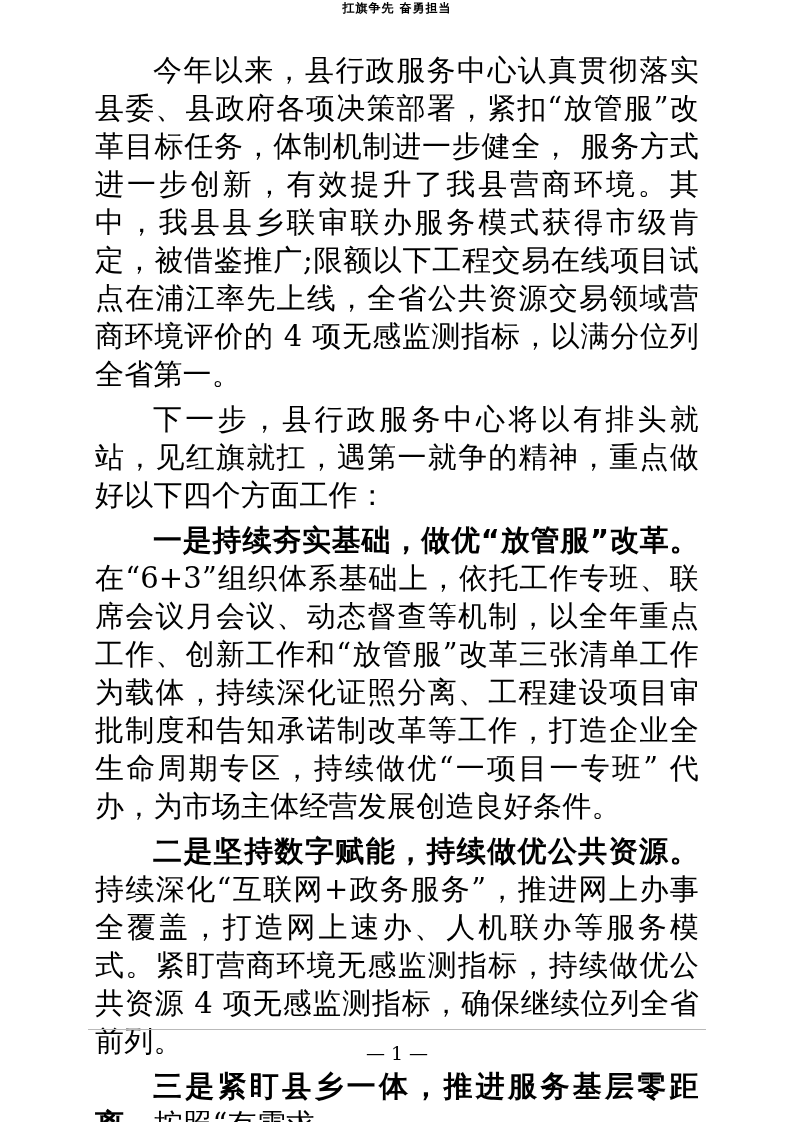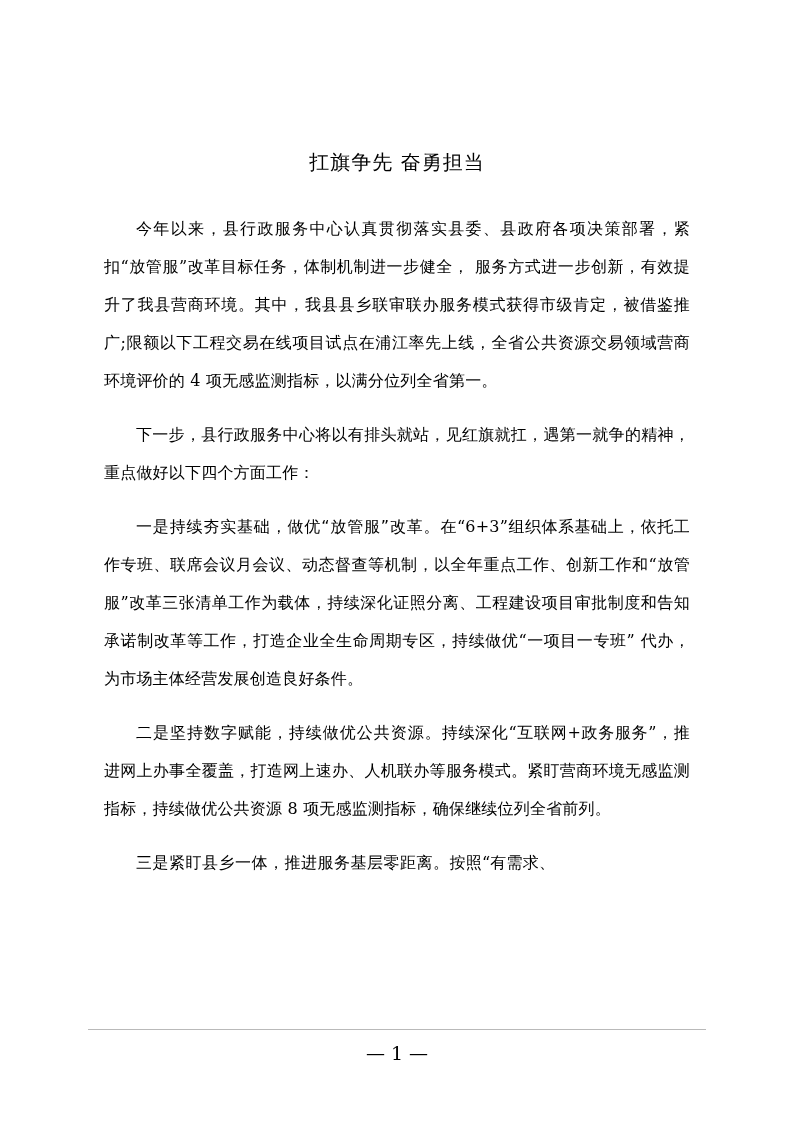--- a/index.html
+++ b/index.html
@@ -17,54 +17,53 @@
   }
   .page {
     position: absolute;
     left: 0; top: 0;
     width: 794px;
     height: 1122px;
     box-sizing: border-box;
     padding: 0 88px;
   }
   .subtitle {
-    margin-top: 148px;
     text-align: center;
-    font-size: 20px;
-    font-weight: normal;
+    font-size: 12px;
+    font-weight: bold;
     letter-spacing: 1px;
     line-height: 1.4;
     font-family: "DejaVu Sans", "Liberation Sans", sans-serif;
   }
   .title {
     margin-top: 14px;
     text-align: center;
     font-size: 30px;
     font-weight: bold;
     letter-spacing: 1px;
     line-height: 1.35;
     font-family: "DejaVu Serif", "Liberation Serif", serif;
   }
   .body-block {
     margin-top: 34px;
   }
   p.para {
-    margin: 16px;
-    font-size: 16px;
+    margin: 7px;
+    font-size: 29px;
     line-height: 38px;
     text-align: justify;
     text-justify: inter-ideograph;
     text-indent: 2em;
     letter-spacing: 0.2px;
   }
   p.para + p.para {
     margin-top: 2px;
   }
   .lead {
-    font-weight: normal;
+    font-weight: bold;
     font-family: "DejaVu Sans", "Liberation Sans", sans-serif;
     letter-spacing: 0.5px;
   }
   .footer {
     position: absolute;
     left: 0;
     right: 0;
     bottom: 58px;
     text-align: center;
     font-size: 19px;
@@ -84,19 +83,19 @@
 <body>
 
 <div class="page">
 
   <div class="subtitle">扛旗争先  奋勇担当</div>
 
   <div class="body-block">
     <p class="para"><span class="lead"></span><span>今年以来，县行政服务中心认真贯彻落实县委、县政府各项决策部署，紧扣“放管服”改革目标任务，体制机制进一步健全， 服务方式进一步创新，有效提升了我县营商环境。其中，我县县乡联审联办服务模式获得市级肯定，被借鉴推广;限额以下工程交易在线项目试点在浦江率先上线，全省公共资源交易领域营商环境评价的 4 项无感监测指标，以满分位列全省第一。</span></p>
     <p class="para"><span class="lead"></span><span>下一步，县行政服务中心将以有排头就站，见红旗就扛，遇第一就争的精神，重点做好以下四个方面工作：</span></p>
     <p class="para"><span class="lead">一是持续夯实基础，做优“放管服”改革。</span><span>在“6+3”组织体系基础上，依托工作专班、联席会议月会议、动态督查等机制，以全年重点工作、创新工作和“放管服”改革三张清单工作为载体，持续深化证照分离、工程建设项目审批制度和告知承诺制改革等工作，打造企业全生命周期专区，持续做优“一项目一专班” 代办，为市场主体经营发展创造良好条件。</span></p>
-    <p class="para"><span class="lead">二是坚持数字赋能，持续做优公共资源。</span><span>持续深化“互联网+政务服务”，推进网上办事全覆盖，打造网上速办、人机联办等服务模式。紧盯营商环境无感监测指标，持续做优公共资源 8 项无感监测指标，确保继续位列全省前列。</span></p>
+    <p class="para"><span class="lead">二是坚持数字赋能，持续做优公共资源。</span><span>持续深化“互联网+政务服务”，推进网上办事全覆盖，打造网上速办、人机联办等服务模式。紧盯营商环境无感监测指标，持续做优公共资源 4 项无感监测指标，确保继续位列全省前列。</span></p>
     <p class="para"><span class="lead">三是紧盯县乡一体，推进服务基层零距离。</span><span>按照“有需求、</span></p>
   </div>
 
   <div class="rule"></div>
   <div class="footer">— 1 —</div>
 </div>
 
 </body></html>

